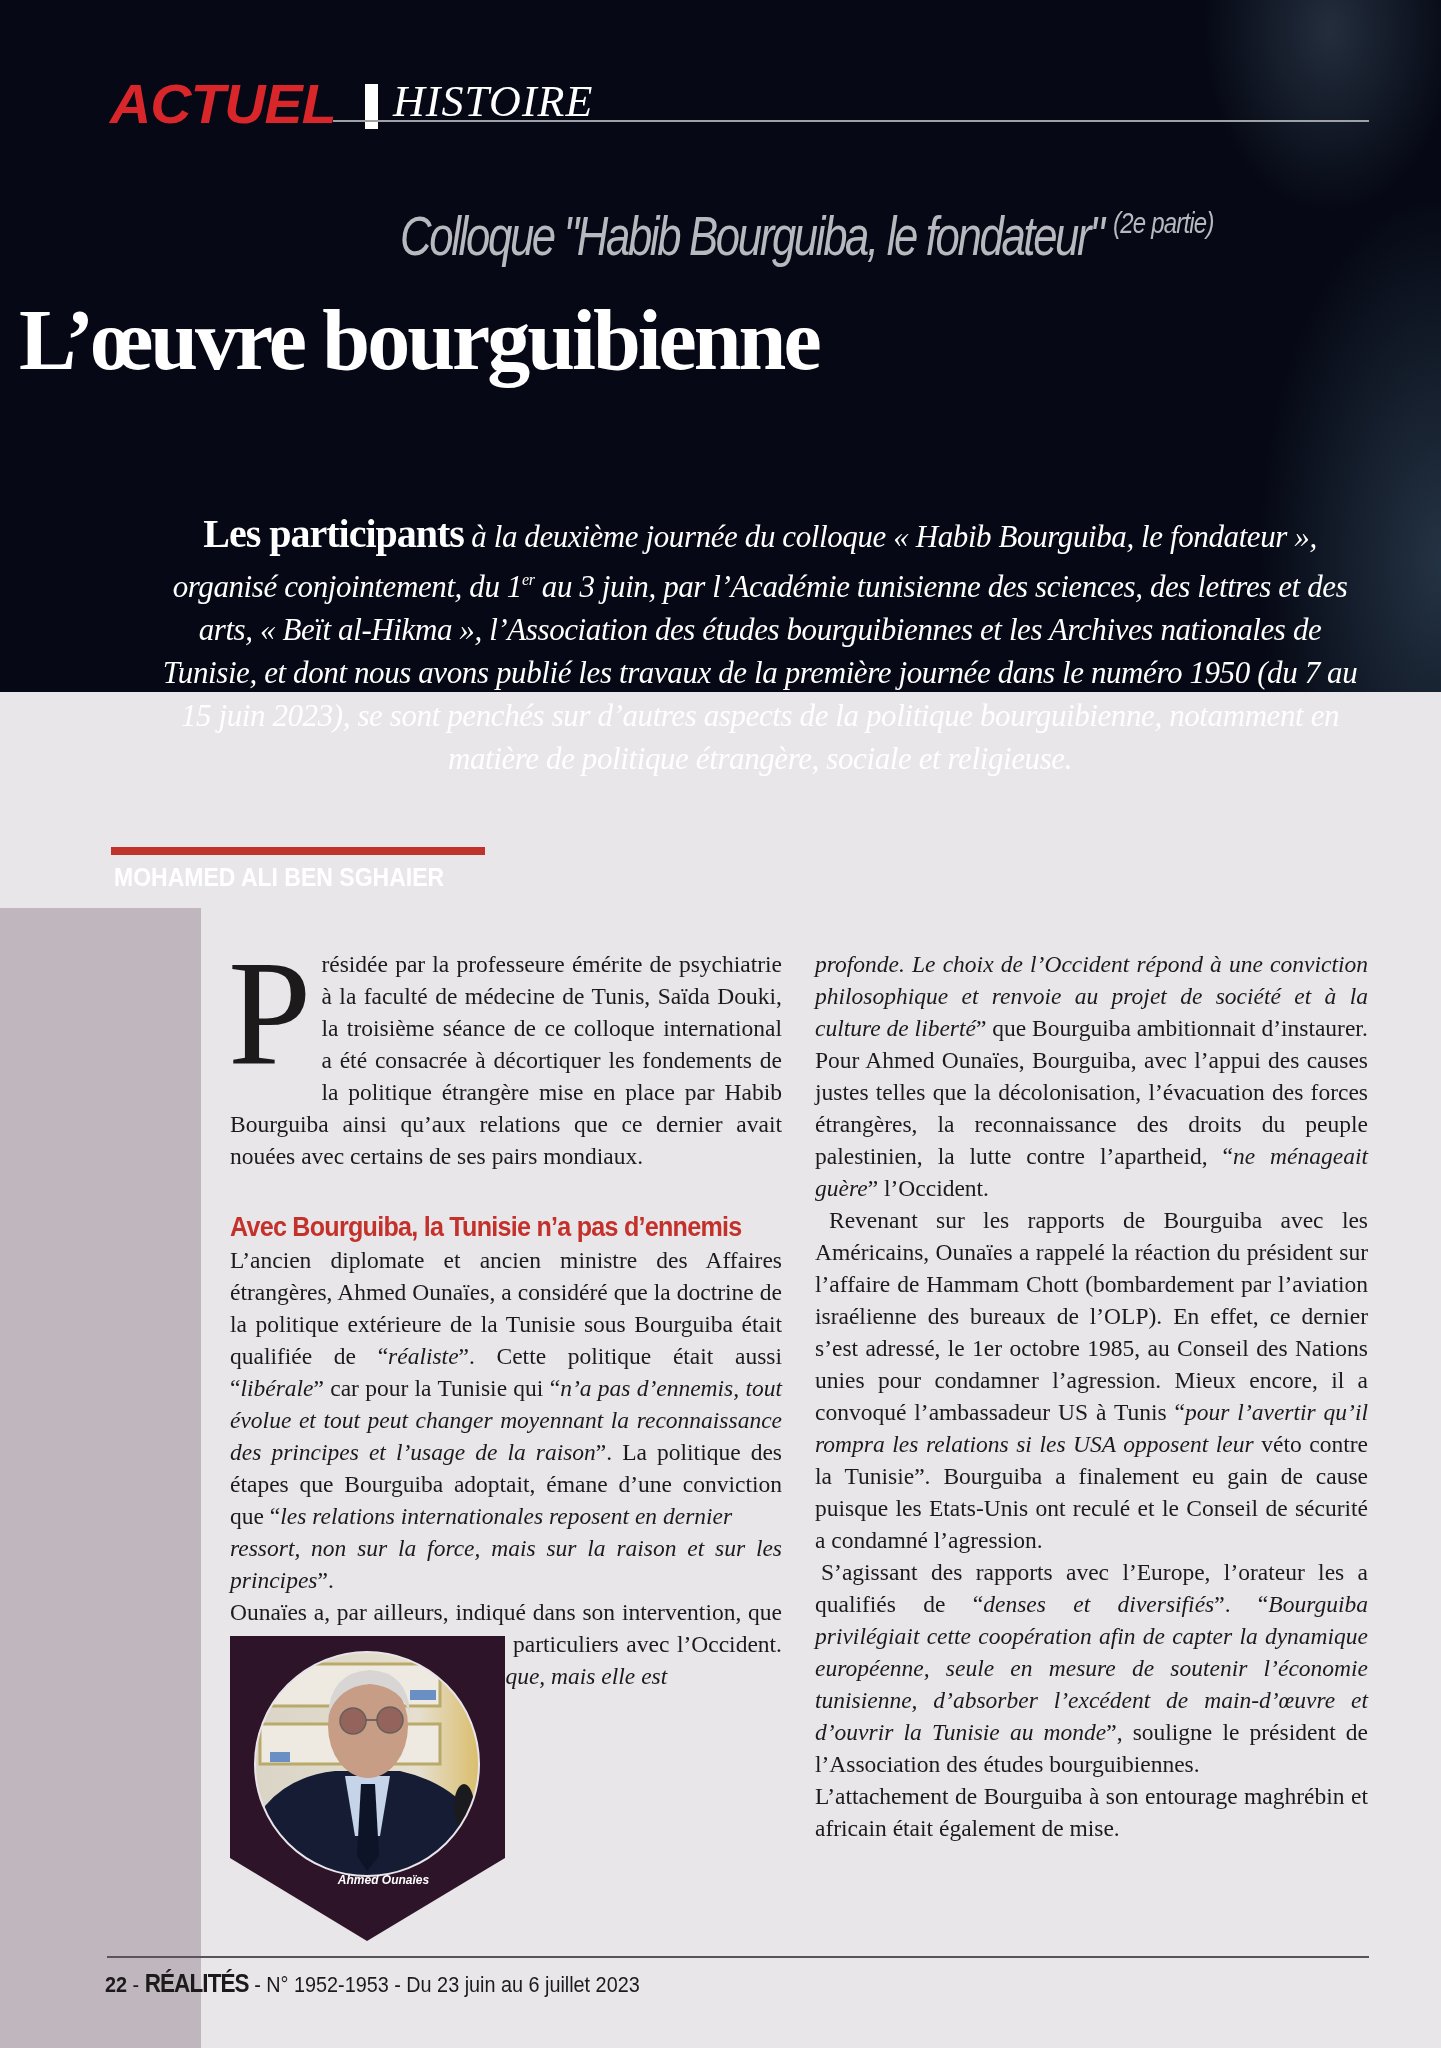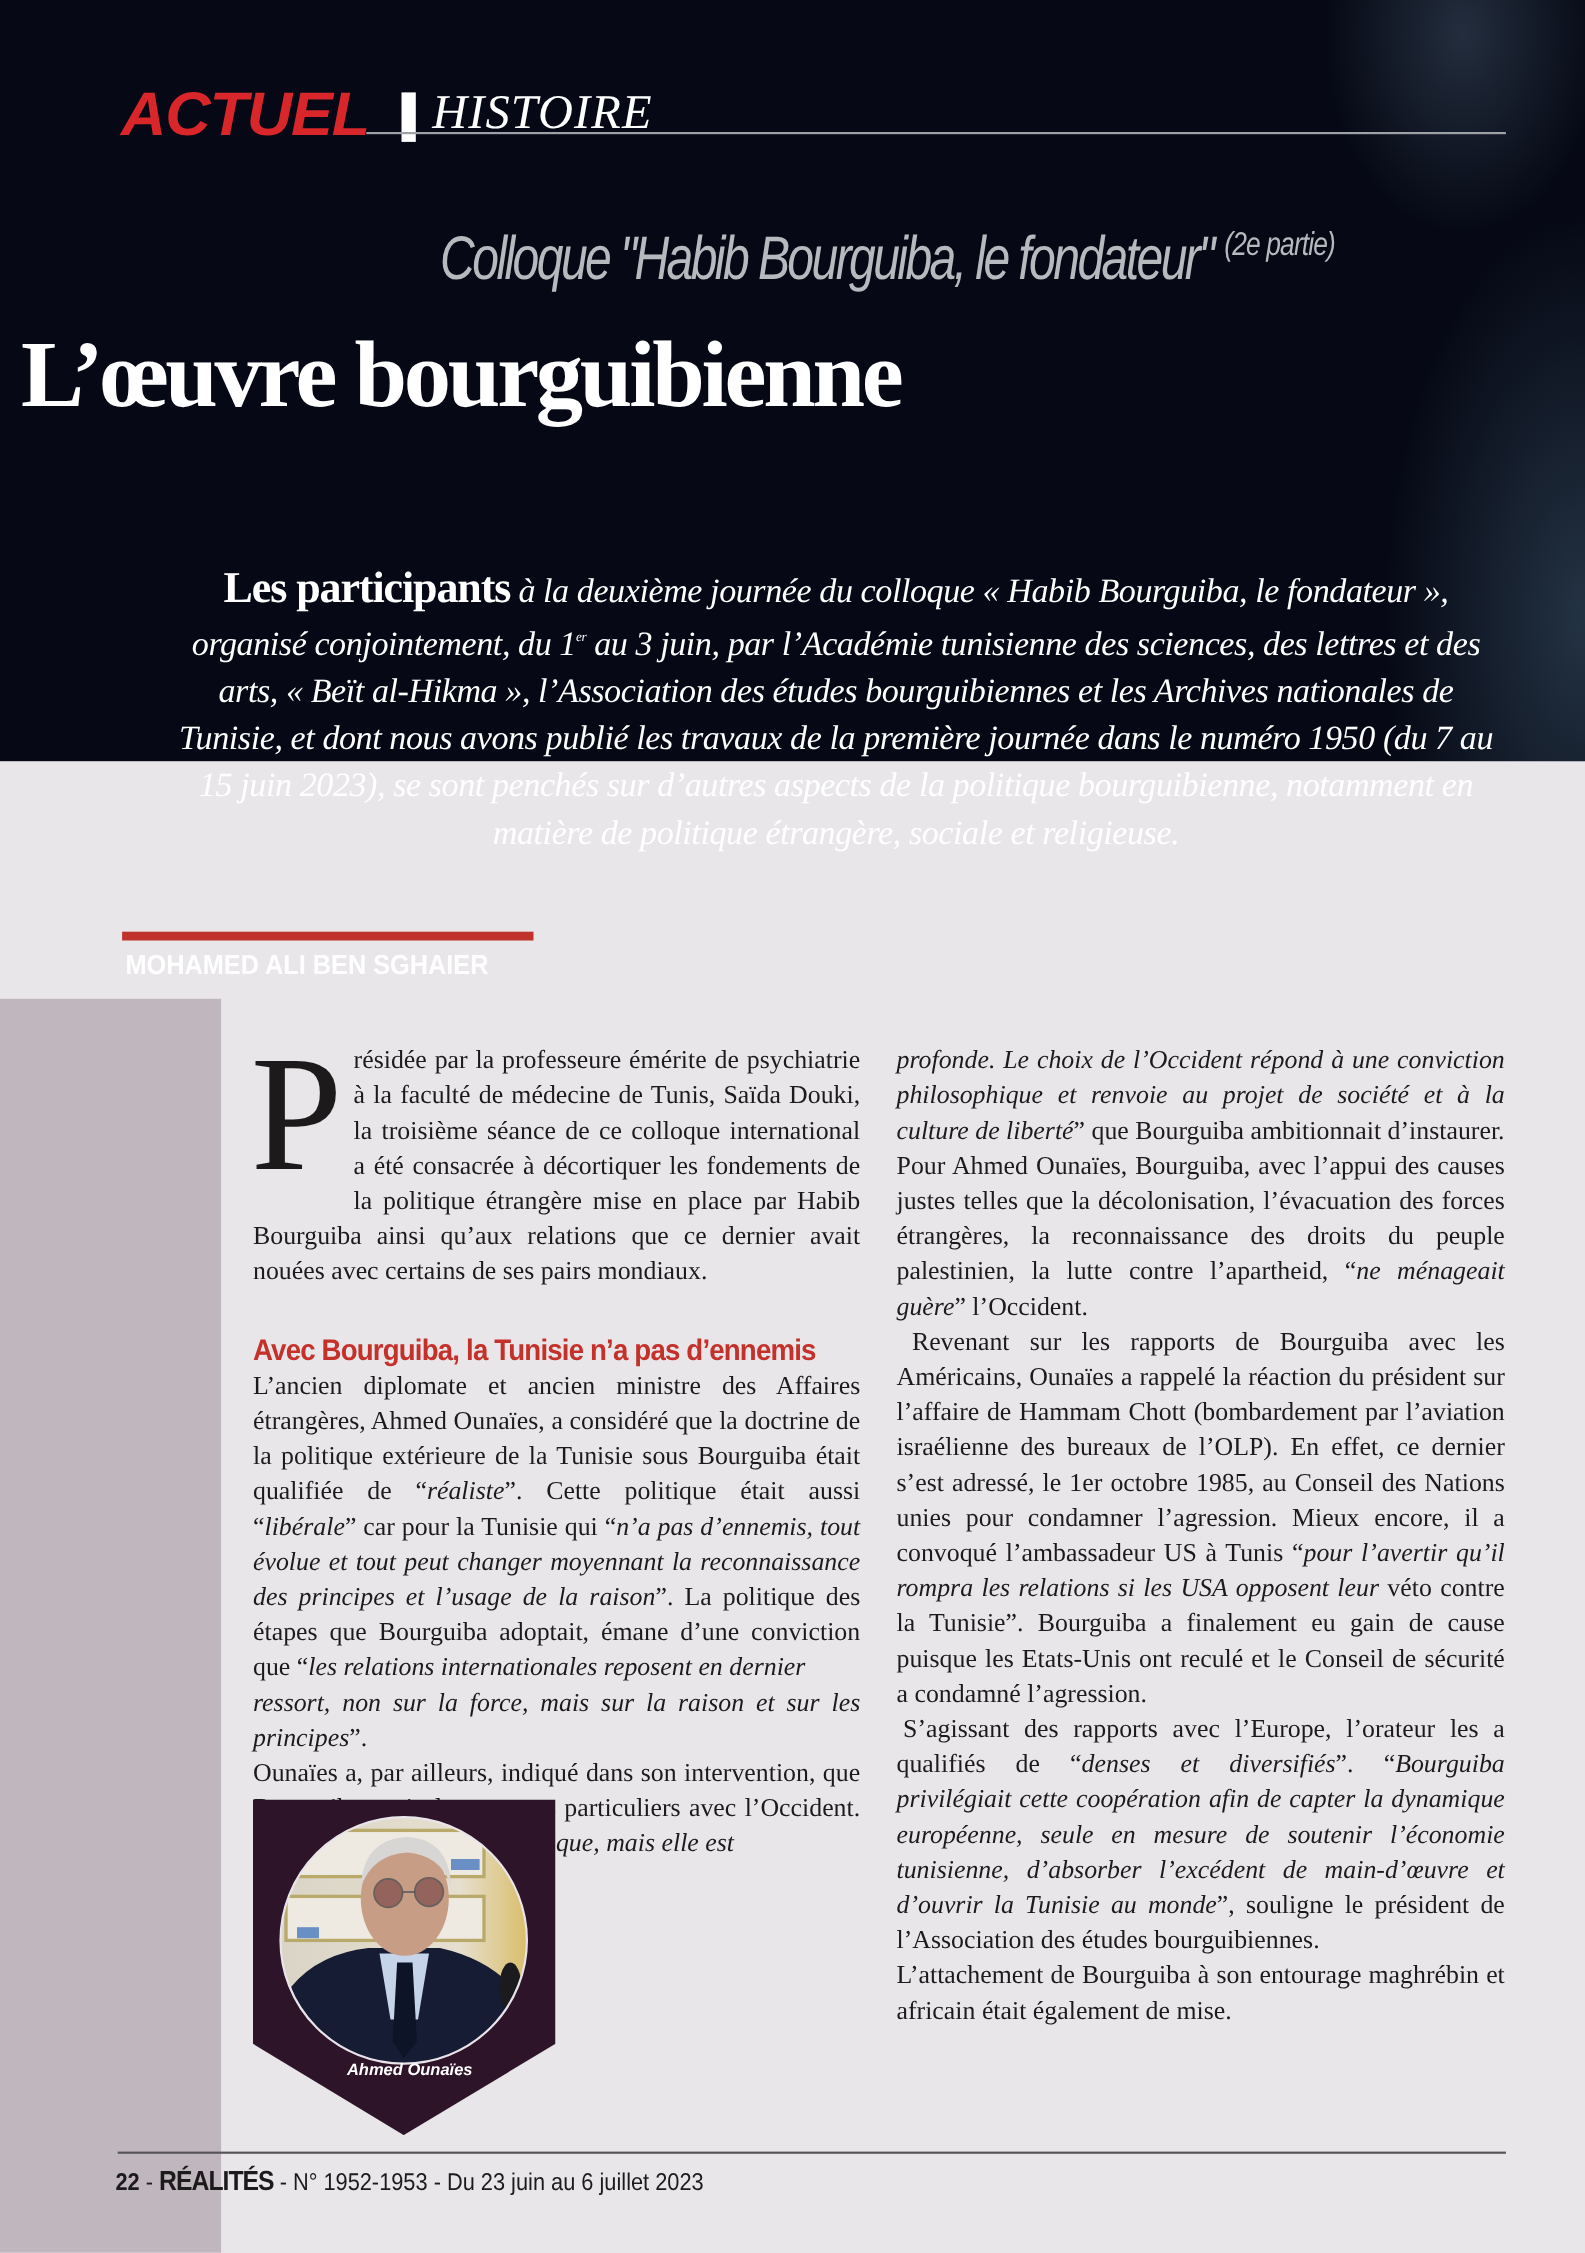--- a/index.html
+++ b/index.html
@@ -43,21 +43,21 @@
     font-size: 86px; line-height: 110px; letter-spacing: -3px; margin-left: 19px;
   }
   .headline div { display: block; }
 
   .standfirst {
     position: absolute; left: 150px; width: 1220px; top: 512px; text-align: center;
     color: #ffffff; font-family: "Liberation Serif", serif; font-style: italic;
     font-size: 31px; line-height: 43px; letter-spacing: -0.4px;
   }
   .standfirst .lead-in { font-style: normal; font-weight: 700; font-size: 40px; letter-spacing: -1px; margin-top: 10px; }
-  .standfirst sup { font-size: 12px; vertical-align: 12px; }
+  .standfirst sup { font-size: 16px; vertical-align: 12px; }
 
   .author-bar { position: absolute; left: 111px; top: 847px; width: 374px; height: 8px; background: #c0332c; }
   .author {
     position: absolute; left: 114px; top: 862px;
     font-family: "Liberation Sans", sans-serif; font-weight: 700; color: #ffffff;
     font-size: 25px; letter-spacing: 0px; line-height: 30px;
     transform: scaleX(0.92); transform-origin: left;
   }
 
   
@@ -82,23 +82,23 @@
   .indent-s { text-indent: 6px; }
 
   .wrap-right { margin-left: 298px; }
 
   
   .portrait {
     position: absolute; left: 230px; top: 1636px; width: 275px; height: 305px;
   }
   .portrait svg { position: absolute; left: 0; top: 0; }
   .portrait .caption {
-    position: absolute; left: 5px; width: 275px; top: 237px; text-align: center;
+    position: absolute; left: 16px; width: 275px; top: 237px; text-align: center;
     font-family: "Liberation Sans", sans-serif; font-weight: 700; font-style: italic;
-    color: #ffffff; font-size: 15px;
+    color: #ffffff; font-size: 12px;
   }
 
   
   .footer-line { position: absolute; left: 107px; top: 1956px; width: 1262px; height: 2px; background: #57555a; }
   .footer {
     position: absolute; left: 105px; top: 1966px; font-family: "Liberation Sans", sans-serif;
     font-size: 22px; color: #1c1a1b; white-space: nowrap; line-height: 34px;
     transform: scaleX(0.9); transform-origin: left;
   }
   .footer .page-no { font-weight: 700; }

